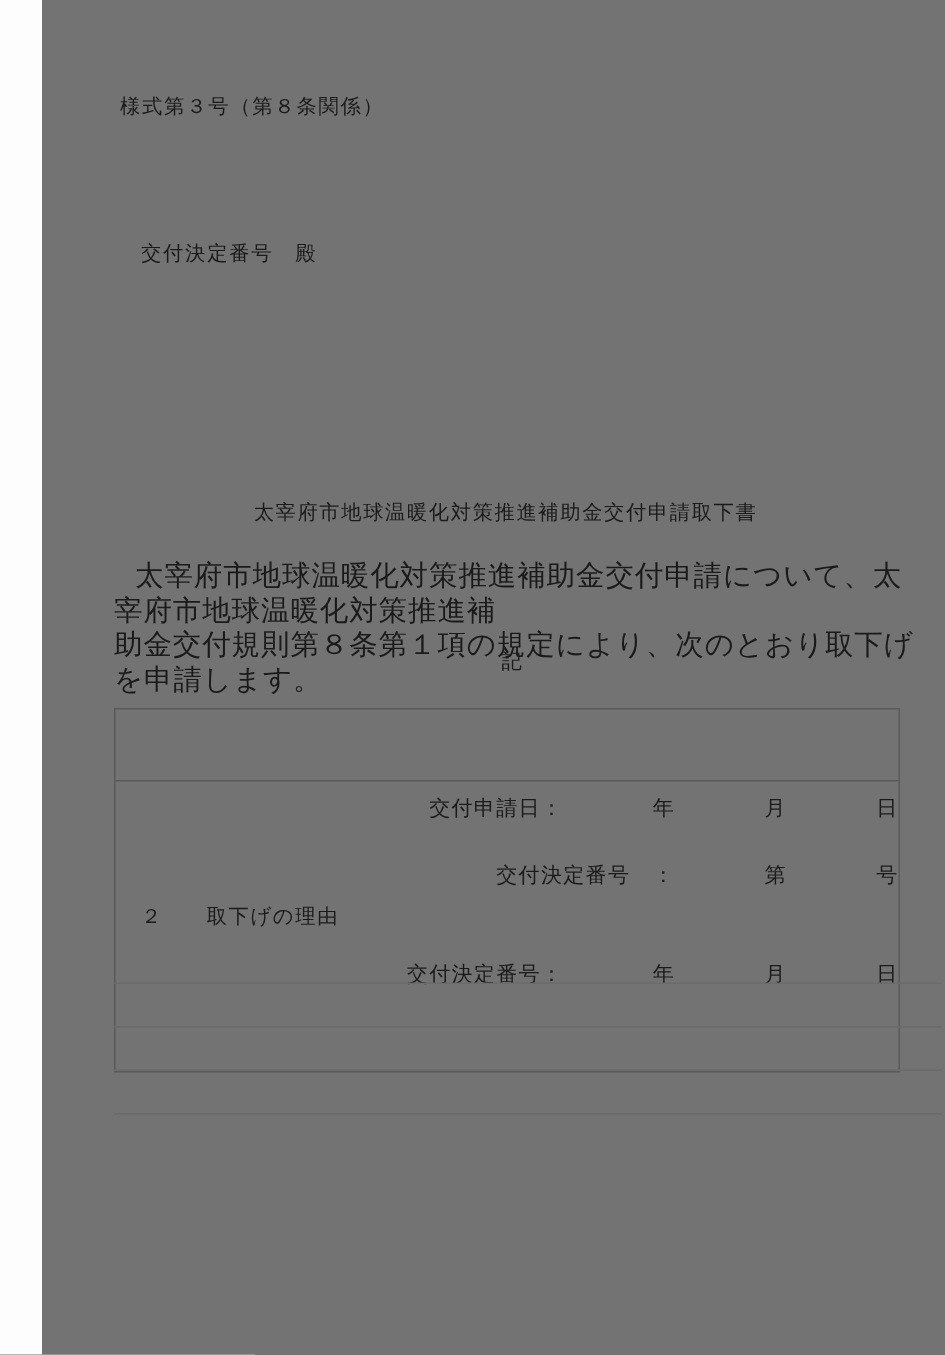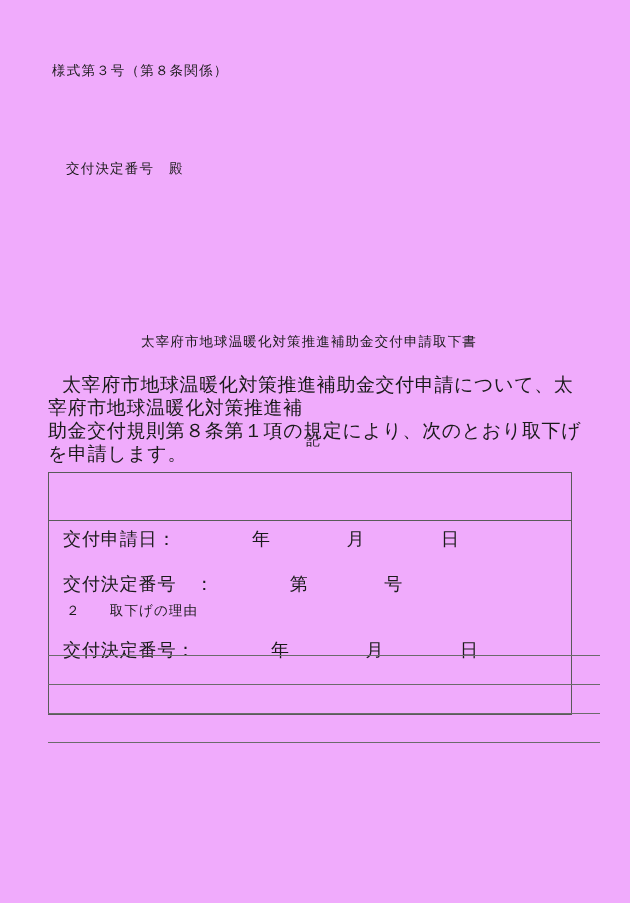--- a/index.html
+++ b/index.html
@@ -11,21 +11,22 @@
     height: 903px;
     background: #fdfdfd;
     font-family: "Liberation Serif", "DejaVu Serif", serif;
     color: #1a1a1a;
     position: relative;
     overflow: hidden;
   }
   .page {
     position: absolute;
     inset: 0;
-    background: #f0abfc;
+    background: #737373;
+    margin-left: 28px;
   }
 
   
   .abs { position: absolute; white-space: pre; }
   .jp  { font-family: "DejaVu Serif", "Liberation Serif", serif; }
 
   
   #form-number {
     left: 52px;
     top: 62px;
@@ -138,24 +139,25 @@
     border: 1px solid #5a5a5a;
     border-collapse: collapse;
     background: transparent;
   }
   #decision-table .trow {
     border-bottom: 1px solid #5a5a5a;
   }
   #decision-table .trow:last-child { border-bottom: none; }
   #decision-table .tcell {
     padding: 11px 0 11px 14px;
-    font-size: 18px;
+    font-size: 14px;
     letter-spacing: 0.9px;
     line-height: 22px;
     white-space: pre;
+    text-align: right;
   }
   #decision-table .trow-1 .tcell { height: 25px; }
   #decision-table .trow-2 .tcell { padding-top: 8px; padding-bottom: 9px; }
   .tline { display: block; white-space: pre; }
 
   
   #reason-lines {
     position: absolute;
     left: 48px;
     top: 627px;

